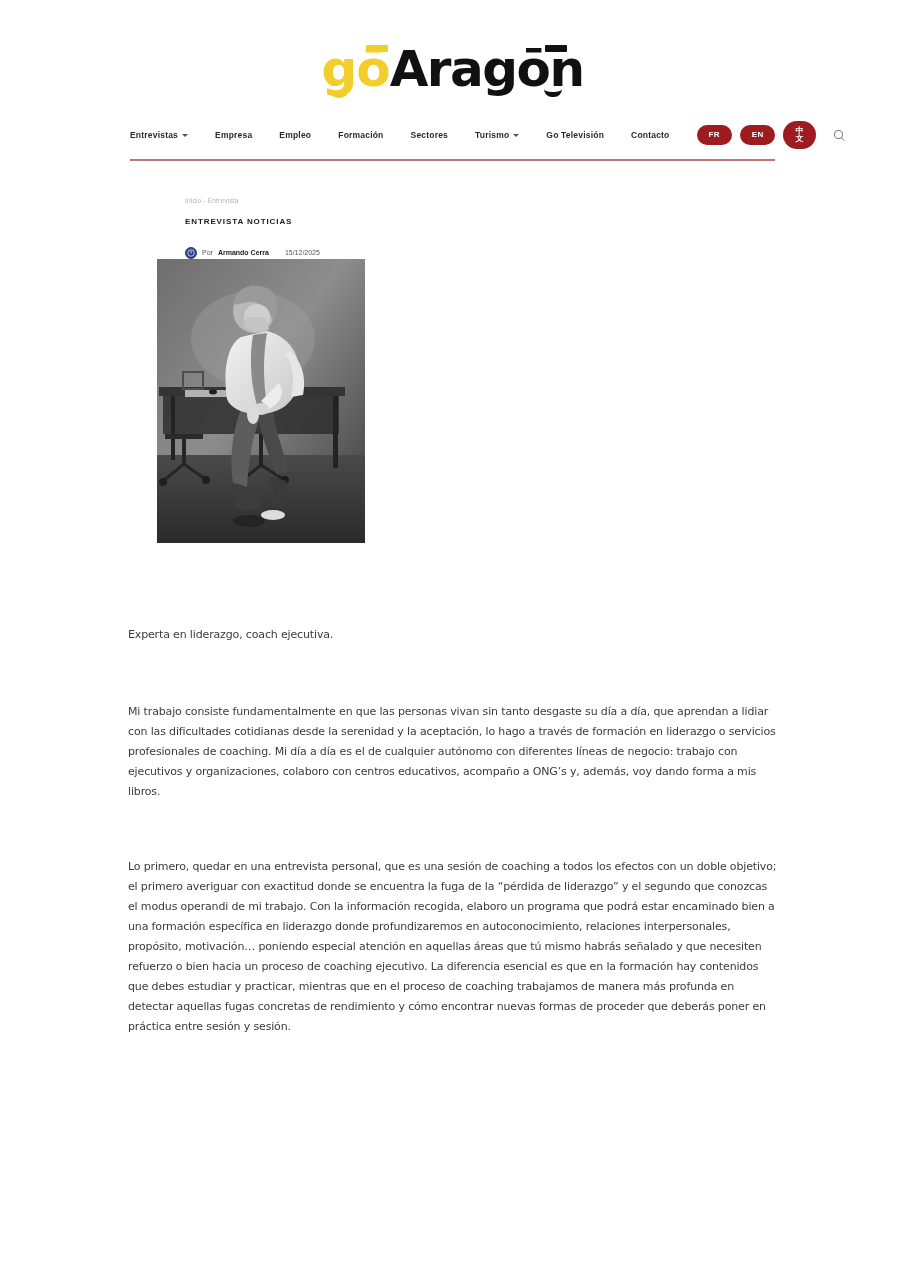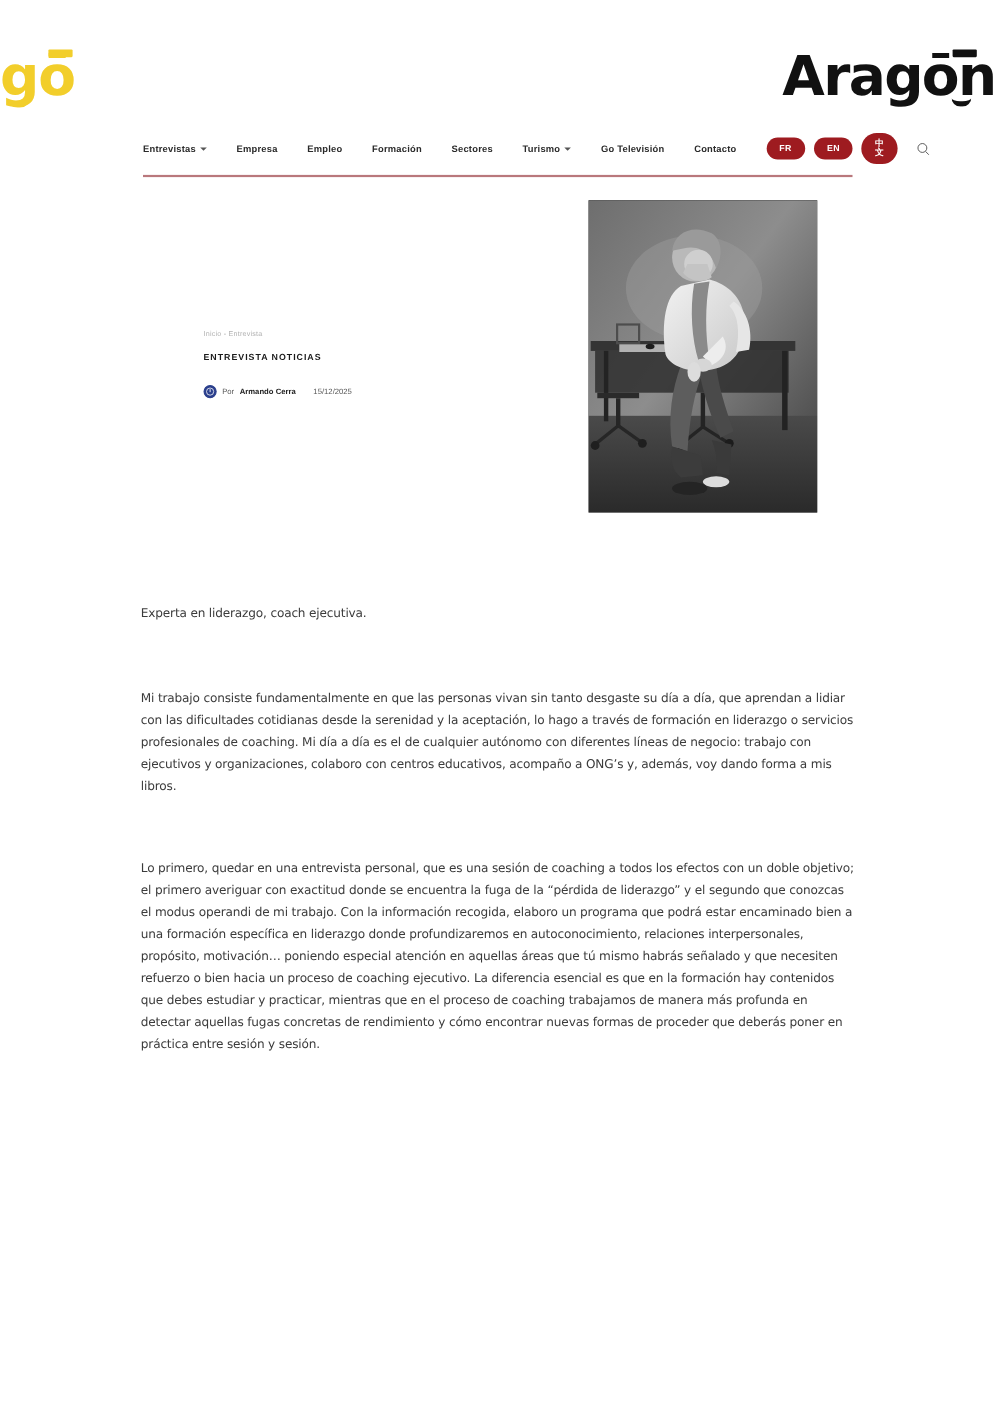--- a/index.html
+++ b/index.html
@@ -8,21 +8,21 @@
     height: 1280px;
     background: #ffffff;
     font-family: "Liberation Sans", sans-serif;
     overflow: hidden;
   }
   .page { position: relative; width: 905px; height: 1280px; background: #fff; }
 
   
   .header { padding-top: 44px; text-align: center; }
   .logo-row {
-    display: flex; align-items: flex-start; justify-content: space-between;
+    display: flex; align-items: flex-start; justify-content: center;
     line-height: 1;
   }
   .logo-go {
     position: relative;
     font-size: 50px; font-weight: 700; color: #F2CE2B;
     letter-spacing: -1px;
     font-family: "DejaVu Sans", sans-serif;
   }
   .logo-go .macron {
     position: absolute; right: 2px; top: 1px;
@@ -87,21 +87,21 @@
   }
   .search-btn { margin-left: 17px; display: flex; align-items: center; }
   .rule { margin: 9px 130px 0 130px; height: 1.5px; background: #B9787C; }
 
   
   .article-top {
     position: relative;
     margin-top: 21px;
     padding: 0 130px;
   }
-  .headcols { display: flex; align-items: center; }
+  .headcols { display: flex; align-items: flex-start; flex-direction: column; }
   .headtext { width: 378px; padding-left: 55px; padding-top: 15px; }
   .breadcrumb { font-size: 6.5px; color: #b2b2b2; letter-spacing: 0.2px; }
   .kicker {
     margin-top: 13px;
     font-size: 8px; font-weight: 700; color: #1a1a1a;
     letter-spacing: 0.9px;
   }
   h1.title {
     margin-top: 13px;
     font-size: 21.5px;

